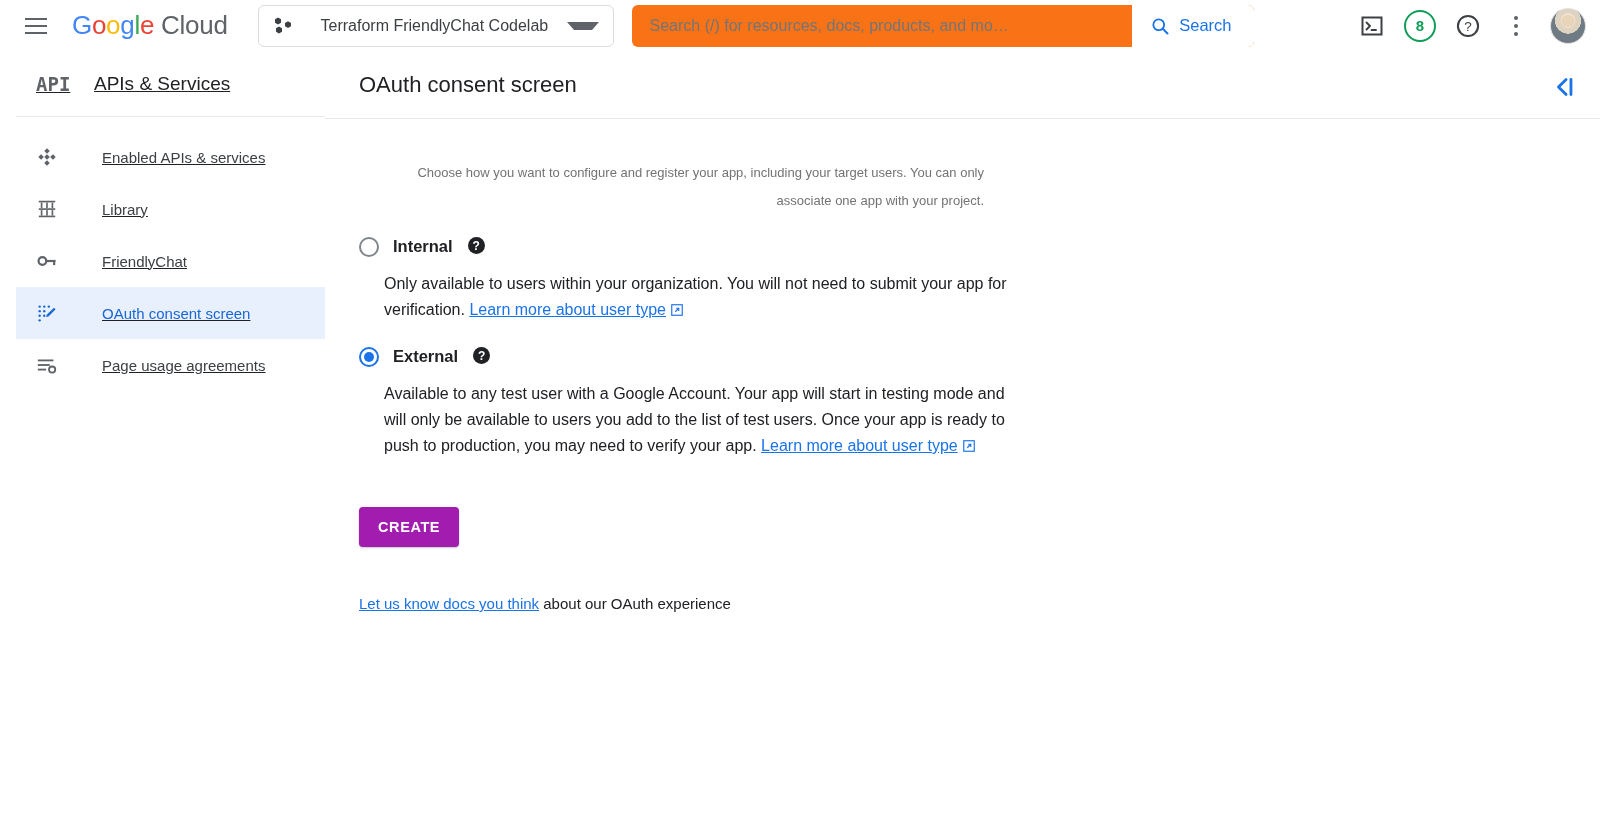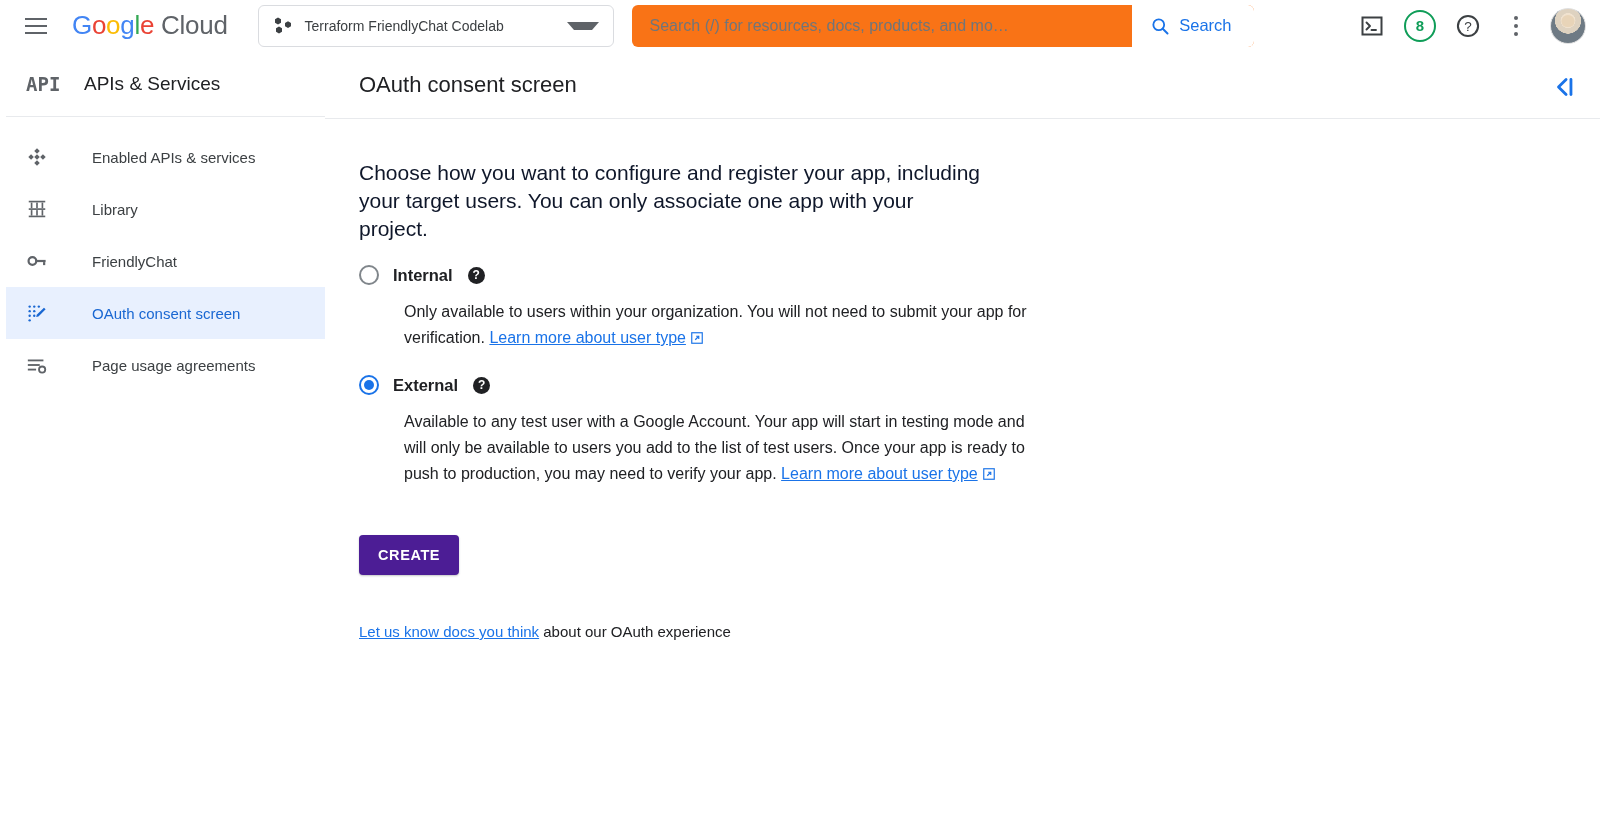--- a/index.html
+++ b/index.html
@@ -36,21 +36,21 @@
   #logo .l1 { color: #34a853; } #logo .e1 { color: #ea4335; }
   #logo .cloud { color: #5f6368; margin-left: 7px; }
 
   #project-chip {
     margin-left: 30px; height: 42px; min-width: 356px;
     border: 1px solid #dadce0; border-radius: 6px;
     display: flex; align-items: center; padding: 0 14px;
     cursor: pointer; background: #fff; flex: 0 0 auto;
   }
   #project-chip .proj-name {
-    font-size: 14px; color: #3c4043; margin-left: 12px; white-space: nowrap;
+    font-size: 16px; color: #3c4043; margin-left: 28px; white-space: nowrap;
   }
   #project-chip .caret {
     margin-left: auto; padding-left: 18px;
     width: 0; height: 0; border-left: 7px solid transparent;
     border-right: 7px solid transparent; border-top: 8px solid #5f6368;
   }
 
   #searchwrap {
     margin-left: 18px; height: 42px; width: 622px;
     display: flex; align-items: center; background: #f97316;
@@ -86,22 +86,22 @@
     background: radial-gradient(circle at 50% 34%, #f0e2cf 0 26%, #ded2c0 27% 46%, #6e7a84 47% 100%);
     position: relative; overflow: hidden; border: 1px solid #e0e0e0;
   }
   #avatar:after {
     content: ""; position: absolute; left: 50%; top: 20%; width: 13px; height: 12px;
     transform: translateX(-50%); border-radius: 50% 50% 45% 45%; background: #e8d4b8;
   }
 
   
   #sidebar {
-    position: absolute; top: 52px; left: 6px; width: 325px; height: 764px;
-    background: #ffffff; border-right: 1px solid #e8eaed;
+    position: absolute; top: 52px; left: 16px; width: 325px; height: 764px;
+    background: #ffffff; border-right: 1px solid #e8eaed; text-decoration: underline;
   }
   #sidebar-header {
     height: 65px; display: flex; align-items: center; padding-left: 20px;
     border-bottom: 1px solid #e8eaed;
   }
   #api-logo {
     font-family: "DejaVu Sans Mono", monospace; font-size: 19px; font-weight: 700;
     color: #5f6368; letter-spacing: 0px; width: 40px;
   }
   #sidebar-title { font-size: 19px; color: #202124; margin-left: 18px; }
@@ -122,50 +122,50 @@
   #main { position: absolute; top: 52px; left: 325px; width: 1275px; height: 764px; background: #fff; }
   #main-header { height: 66px; display: flex; align-items: center; padding-left: 34px; }
   #page-title { font-size: 22px; color: #202124; font-weight: 400; }
   #main-divider { height: 1px; background: #e8eaed; width: 100%; }
   #collapse-btn {
     position: absolute; right: 22px; top: 22px; cursor: pointer;
     color: #1a73e8; display: flex; align-items: center;
   }
 
   #content { padding: 40px 0 0 34px; }
-  .intro { font-size: 21px; line-height: 28px; color: #0f172a; max-width: 625px; }
+  .intro { font-size: 13px; line-height: 28px; color: #737373; max-width: 625px; text-align: right; }
   .section-title { font-size: 21px; color: #202124; margin-top: 39px; margin-bottom: 0; font-weight: 400; }
 
-  .radio-row { display: flex; align-items: center; margin-top: 22px; }
+  .radio-row { display: flex; margin-top: 22px; }
   .radio {
     width: 20px; height: 20px; border-radius: 50%; border: 2px solid #80868b;
     flex: 0 0 20px; cursor: pointer; position: relative; background: #fff;
   }
   .radio.checked { border-color: #1a73e8; }
   .radio.checked:after {
     content: ""; position: absolute; left: 3px; top: 3px;
     width: 10px; height: 10px; border-radius: 50%; background: #1a73e8;
   }
   .radio-label { font-size: 16.5px; font-weight: 700; color: #202124; margin-left: 14px; }
   .help-dot {
     width: 17px; height: 17px; border-radius: 50%; background: #202124; color: #fff;
     font-size: 12px; font-weight: 700; display: flex; align-items: center;
     justify-content: center; margin-left: 15px; cursor: pointer;
     font-family: "Liberation Sans", sans-serif;
   }
 
   .radio-desc {
-    margin-left: 45px; margin-top: 14px; max-width: 635px;
+    margin-left: 25px; margin-top: 14px; max-width: 635px;
     font-size: 16px; line-height: 26px; color: #202124;
   }
   .lnk { color: #1a73e8; text-decoration: underline; cursor: pointer; }
   .ext-ico { display: inline-block; vertical-align: -2px; margin-left: 4px; }
 
   #create-btn {
-    margin-top: 46px; background: #4c1d95; color: #fff; border: 0;
+    margin-top: 46px; background: #a21caf; color: #fff; border: 0;
     height: 40px; padding: 0 19px; border-radius: 4px; font-size: 14.5px;
     font-weight: 700; letter-spacing: 0.6px; cursor: pointer;
     font-family: "Liberation Sans", sans-serif;
     box-shadow: 0 1px 2px rgba(60,64,67,0.3);
   }
 
   #feedback { margin-top: 48px; font-size: 15px; color: #202124; }
   #feedback .fb-link { color: #1a73e8; text-decoration: underline; cursor: pointer; }
 </style>
 </head>

